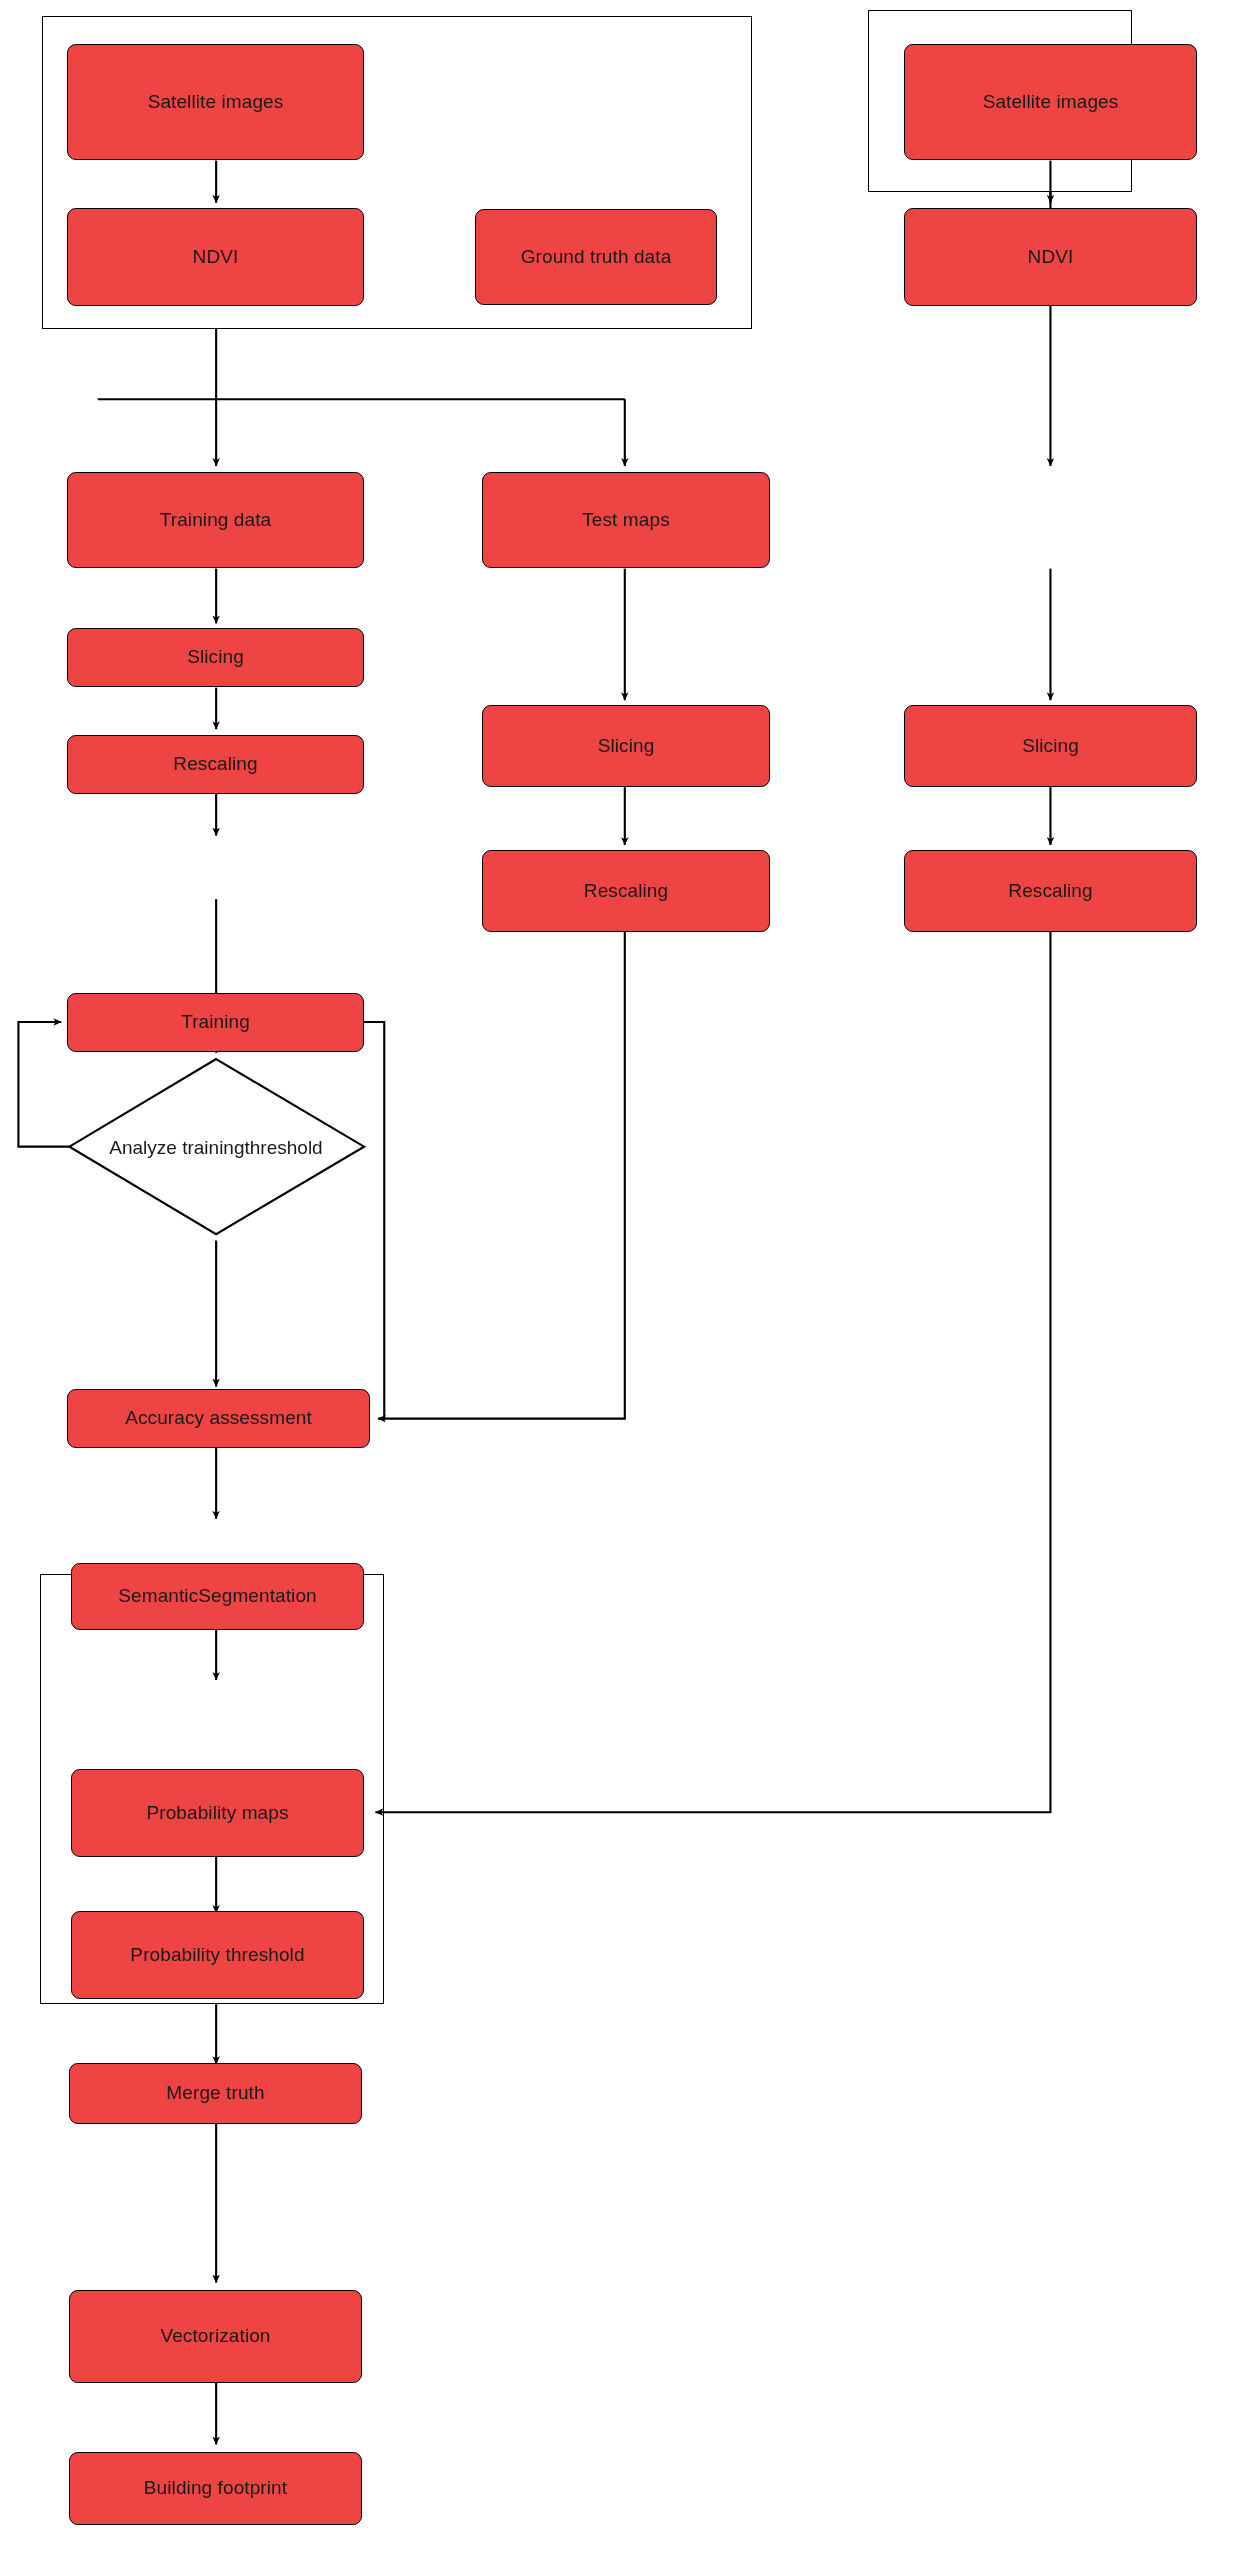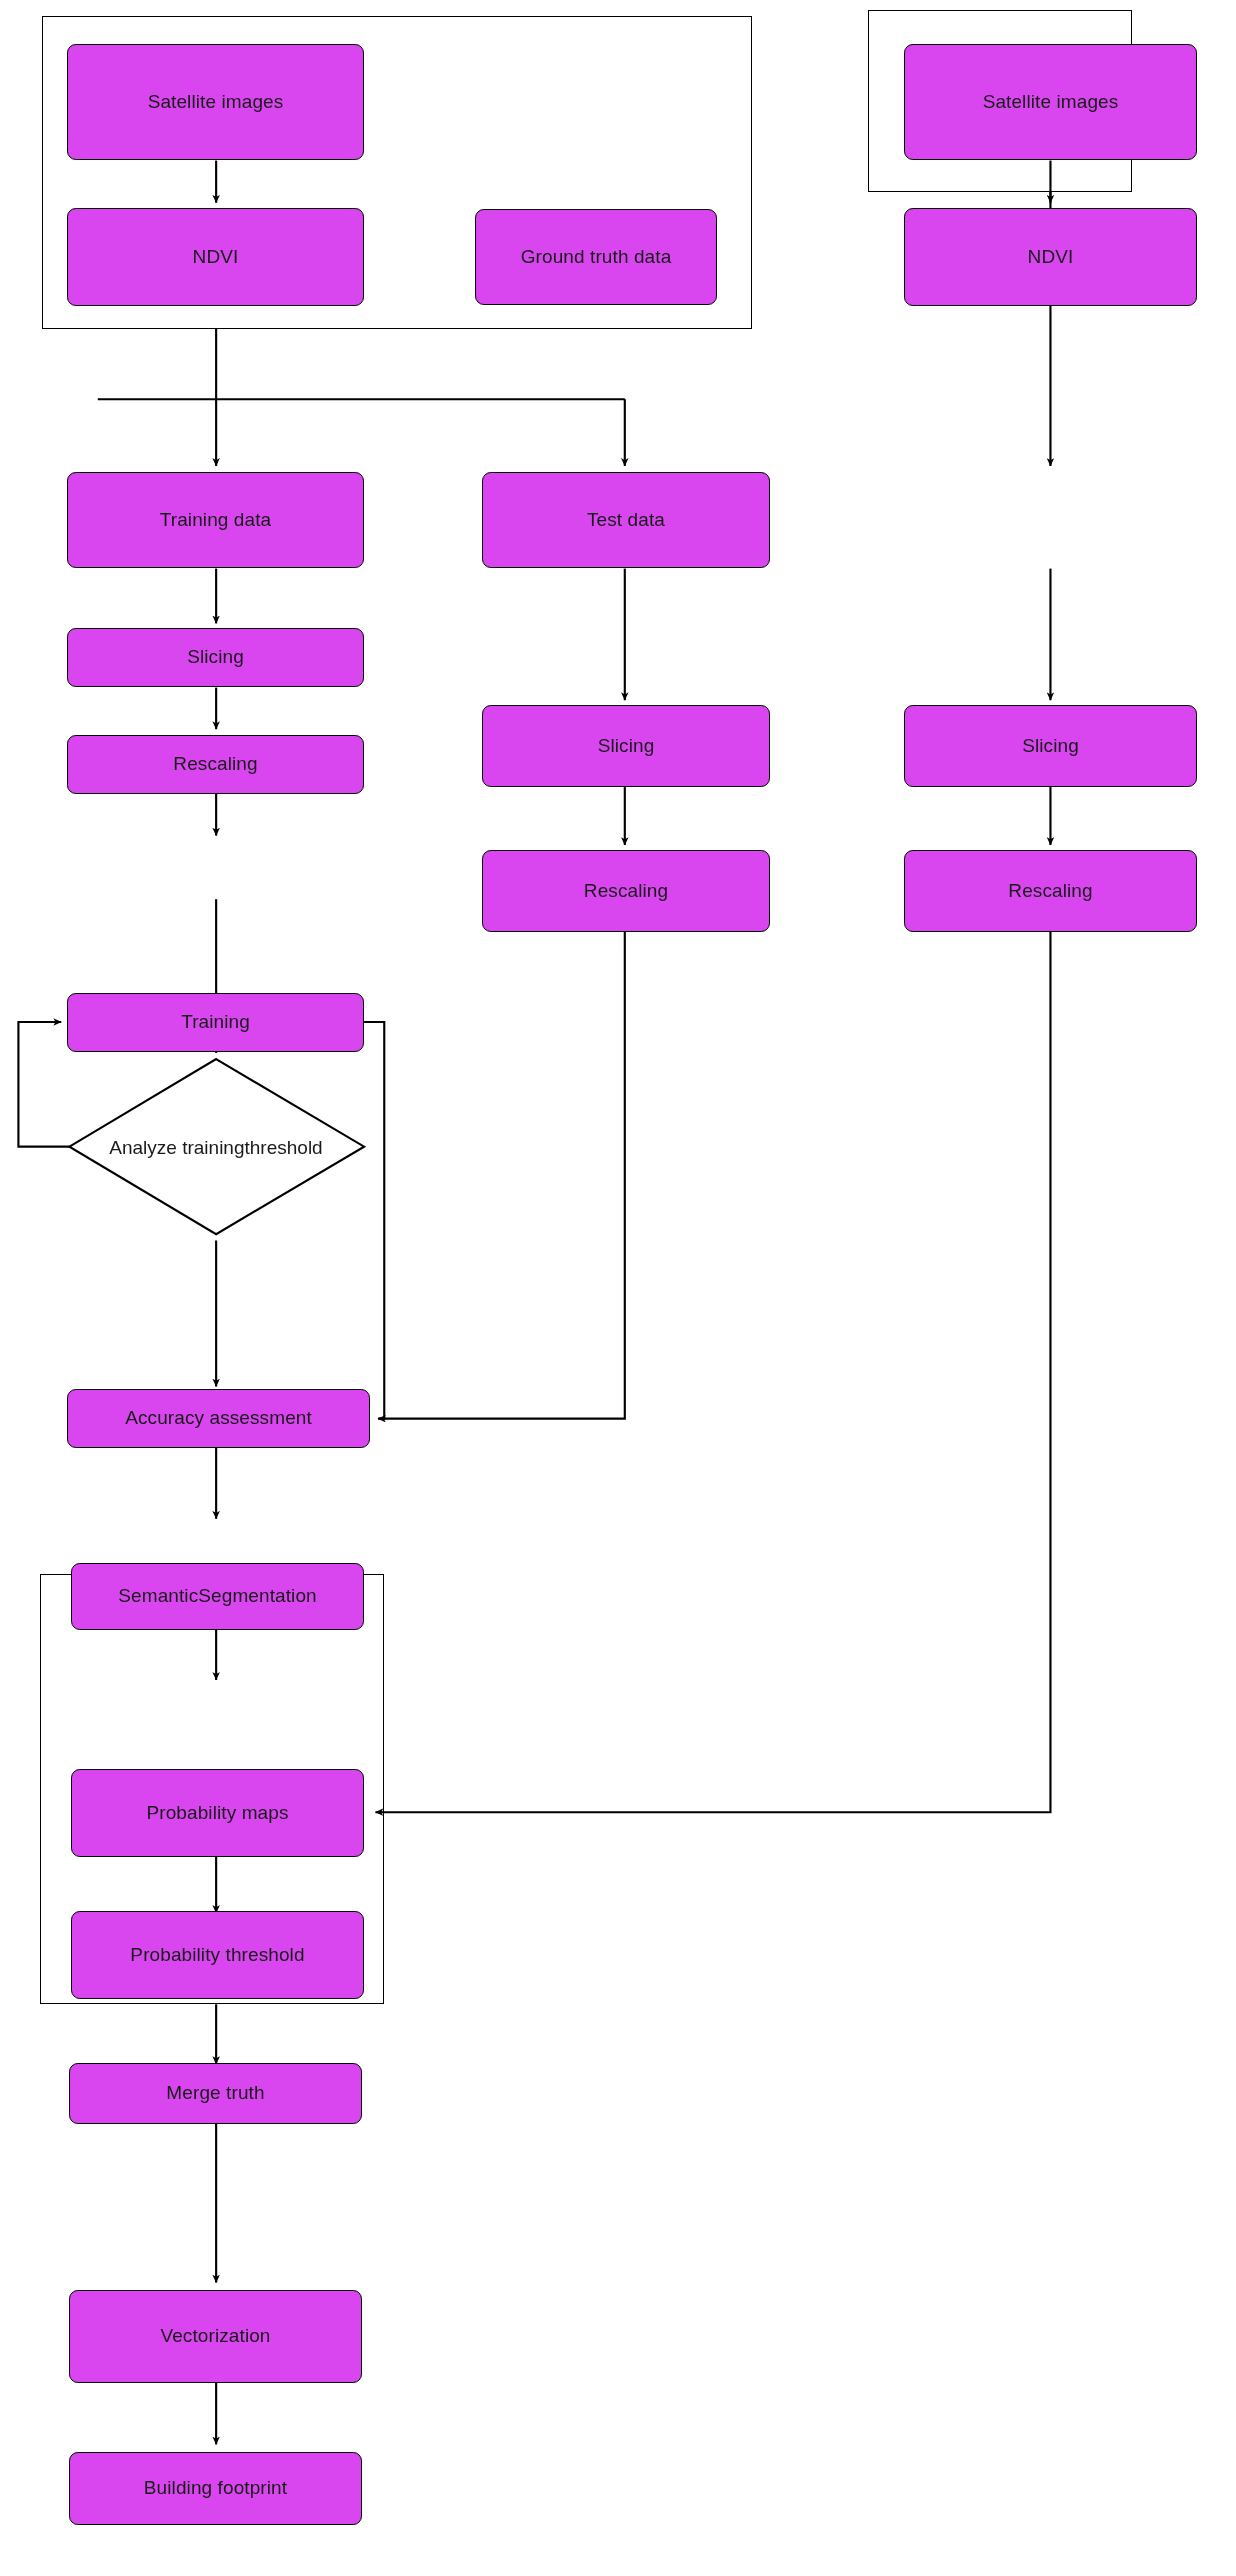--- a/index.html
+++ b/index.html
@@ -1,21 +1,21 @@
 <!DOCTYPE html>
 <html style="font-size:10px"><head>
 <meta charset="utf-8">
 <title>Workflow Flowchart</title>
 <style>
   html,body{margin:0;padding:0;background:#ffffff;}
   #page{position:relative;width:1237px;height:2576px;background:#ffffff;
         font-family:"Liberation Sans","DejaVu Sans",sans-serif;}
   #page svg{position:absolute;left:0;top:0;width:1237px;height:2576px;}
   .node{position:absolute;box-sizing:border-box;border:1.5px solid #000;
-        border-radius:8.8px;background:#d946ef;display:flex;align-items:center;
+        border-radius:8.8px;background:#ef4444;display:flex;align-items:center;
         justify-content:center;text-align:center;color:#1a1a1a;
         font-size:19px;line-height:1.2;letter-spacing:0.1px;}
   .node span{display:block;padding:0 3.8px;}
   .group{position:absolute;box-sizing:border-box;border:1.5px solid #000;
          border-radius:0;background:transparent;}
   .diamond-label{position:absolute;display:flex;align-items:center;
          justify-content:center;text-align:center;color:#1a1a1a;
          font-size:19px;line-height:1.2;pointer-events:none;}
 </style>
 </head>
@@ -96,21 +96,21 @@
     <span>Satellite images</span>
   </div>
   <div class="node" style="left:904px;top:208px;width:293px;height:98px;">
     <span>NDVI</span>
   </div>
 
   <div class="node" style="left:67px;top:472px;width:297px;height:96px;">
     <span>Training data</span>
   </div>
   <div class="node" style="left:482px;top:472px;width:288px;height:96px;">
-    <span>Test data</span>
+    <span>Test maps</span>
   </div>
 
   <div class="node" style="left:67px;top:628px;width:297px;height:59px;">
     <span>Slicing</span>
   </div>
   <div class="node" style="left:482px;top:705px;width:288px;height:82px;">
     <span>Slicing</span>
   </div>
   <div class="node" style="left:904px;top:705px;width:293px;height:82px;">
     <span>Slicing</span>

